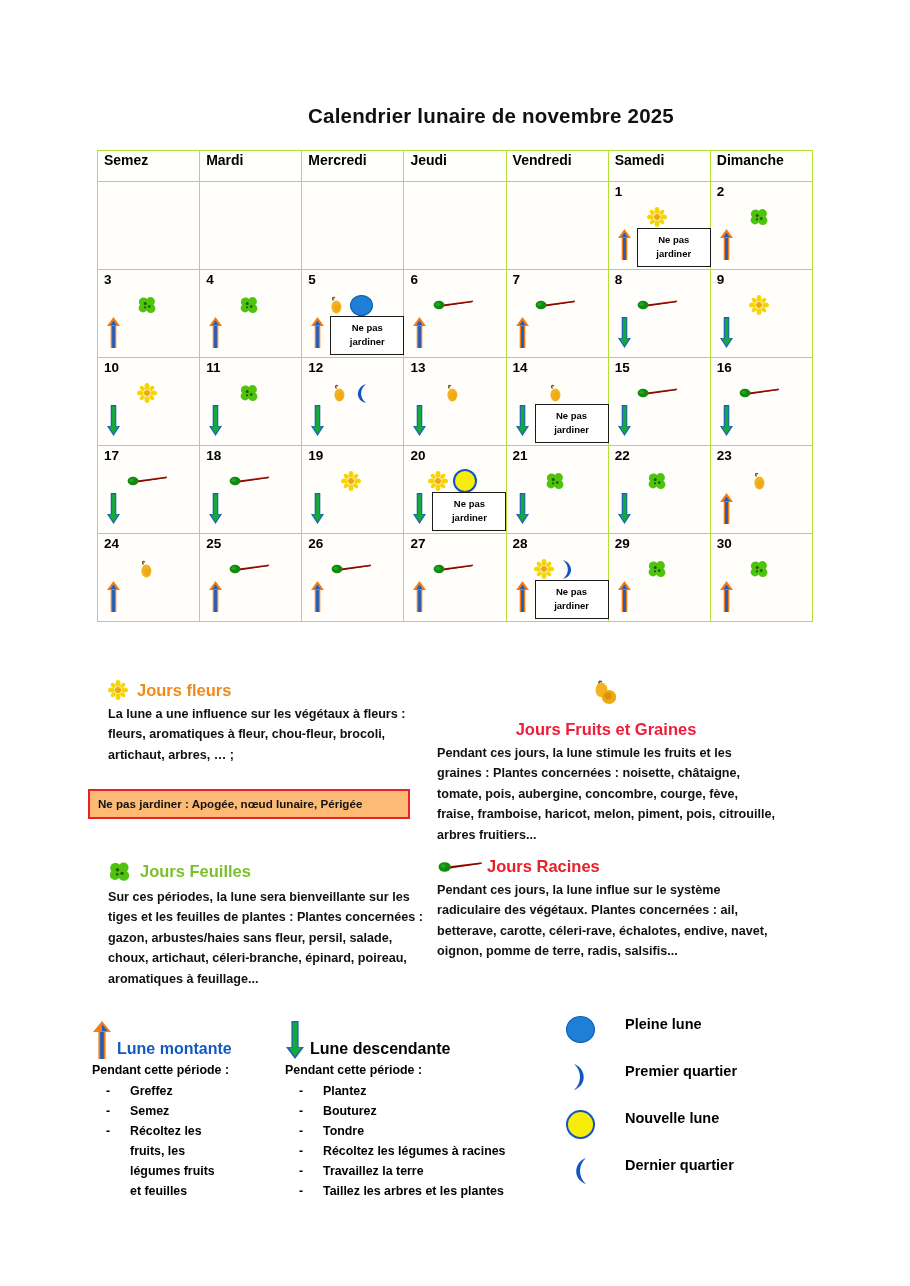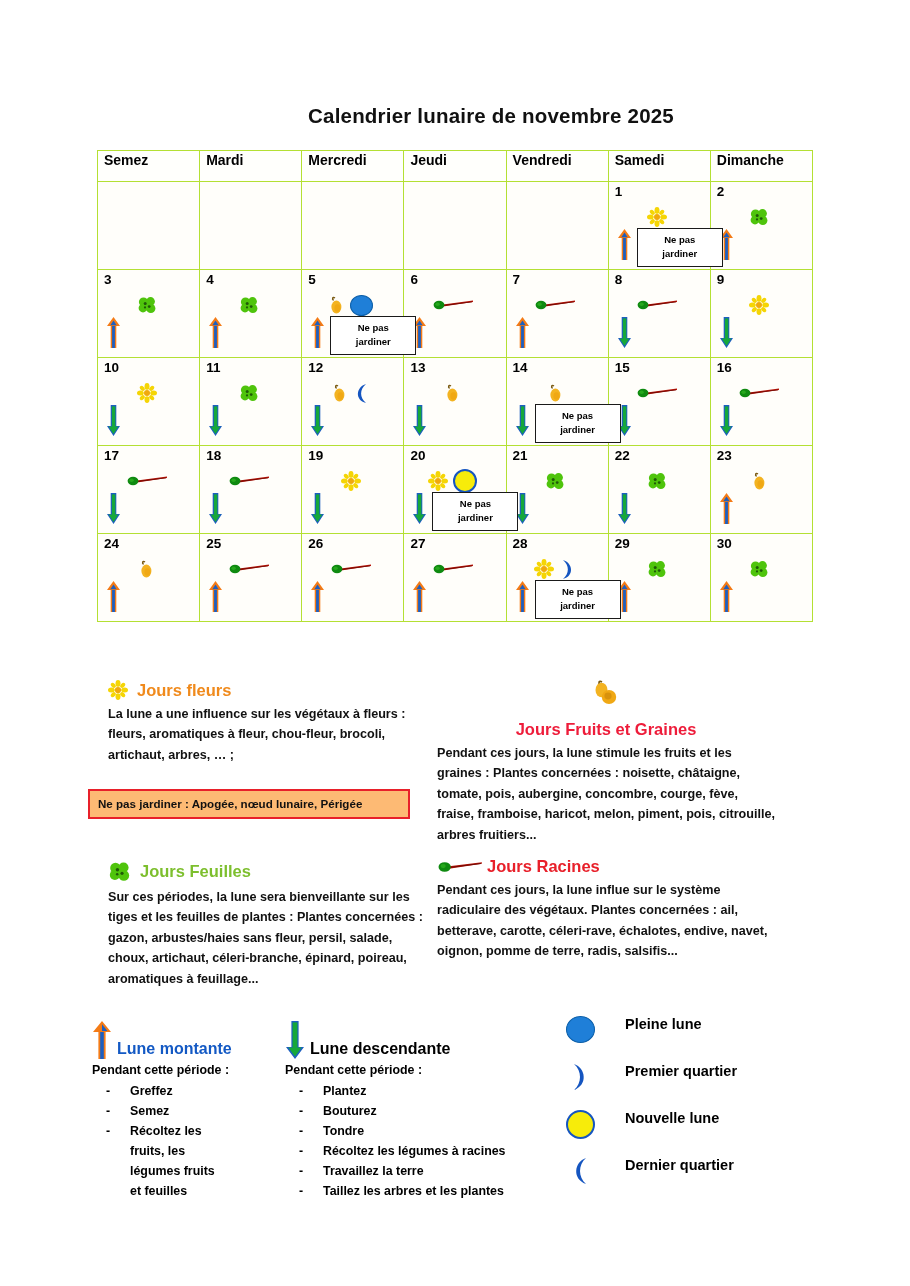--- a/index.html
+++ b/index.html
@@ -85,21 +85,21 @@
     position: absolute;
     left: 28px;
     bottom: 2px;
     width: 68px;
     border: 1.6px solid #1a1a1a;
     background: #fff;
     font-size: 9.5px;
     font-weight: bold;
     line-height: 1.45;
     text-align: center;
-    padding: 4px 8px 5px;
+    padding: 4px 2px 5px;
     z-index: 4;
   }
 
   
   .ico { display: inline-block; line-height: 0; }
 
   .ico-flower { width: 20px; height: 20px; }
   .ico-leaf   { width: 20px; height: 20px; }
   .ico-fruit  { width: 17px; height: 20px; }
   .ico-root   { width: 42px; height: 14px; }

